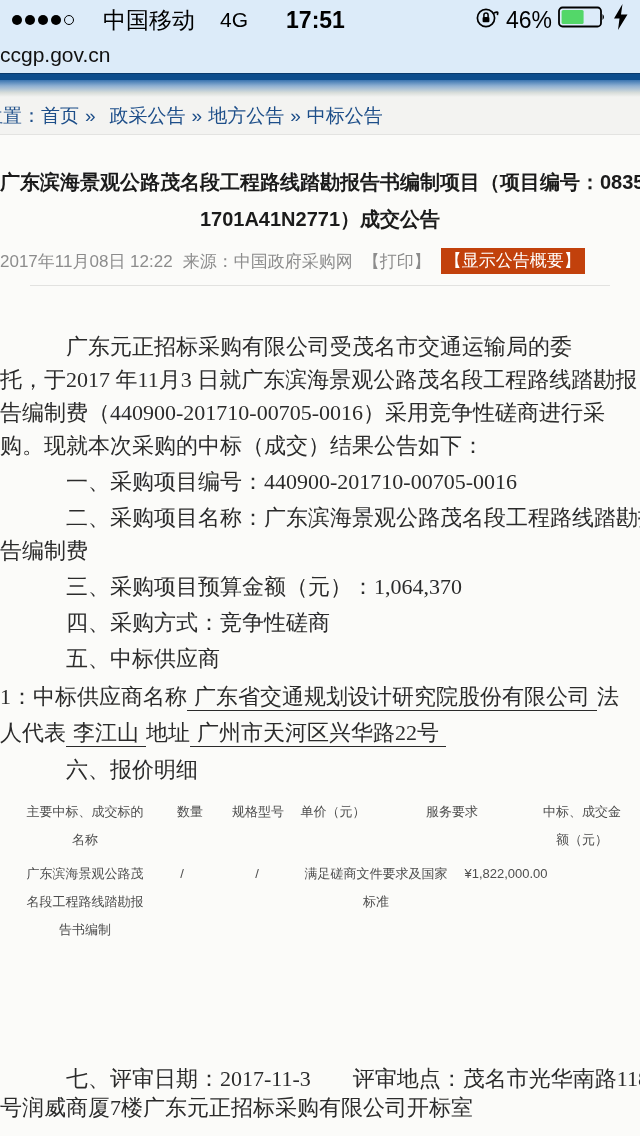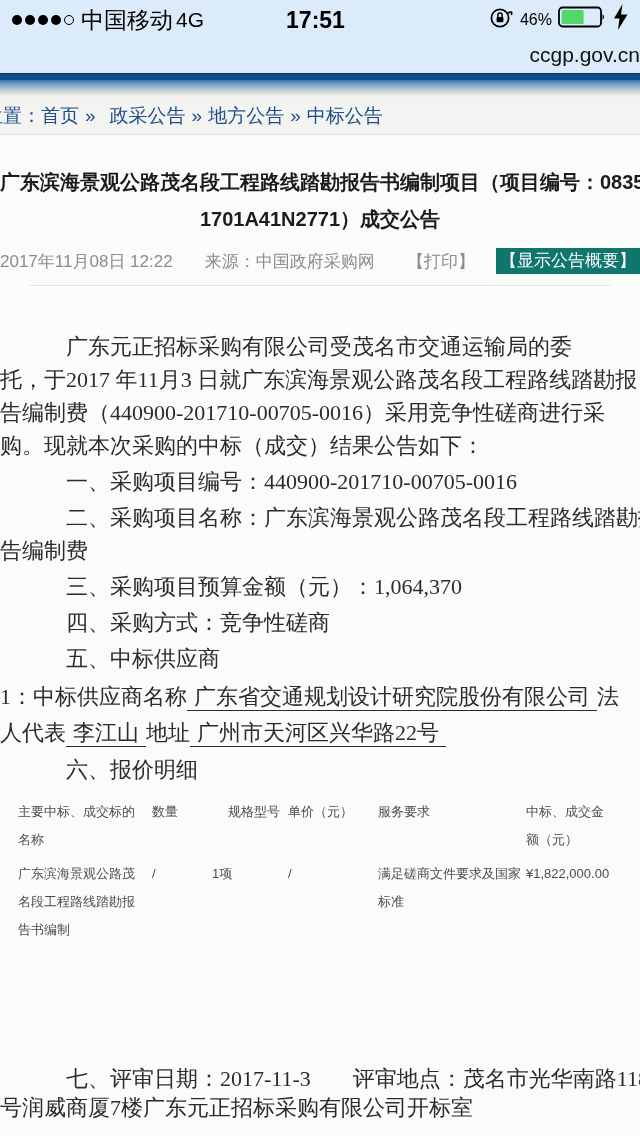--- a/index.html
+++ b/index.html
@@ -5,55 +5,55 @@
   html,body{margin:0;padding:0;}
   body{
     width:640px;height:1136px;overflow:hidden;position:relative;
     background:#fbfbf9;
     font-family:"Liberation Sans", sans-serif;
     -webkit-font-smoothing:antialiased;
   }
   
   .topbar{background:#dcebf9;}
   .status-bar{height:40px;display:flex;align-items:center;position:relative;padding:0 12px;font-size:23px;color:#000;}
-  .sb-left{display:flex;align-items:center;gap:3px;}
+  .sb-left{display:flex;align-items:center;gap:25px;}
   .dots{display:flex;align-items:center;gap:3px;margin-right:4px;}
   .dot{width:10px;height:10px;border-radius:50%;background:#000;display:inline-block;}
   .dot.open{background:transparent;border:1.5px solid #000;width:8px;height:8px;}
   .sb-net{font-size:21px;}
   .sb-time{position:absolute;left:0;right:9px;text-align:center;font-weight:bold;font-size:23px;}
   .sb-right{margin-left:auto;display:flex;align-items:center;gap:6px;z-index:2;}
-  .sb-pct{font-size:16px;text-align:center;}
-  .url-bar{height:33px;text-align:right;font-size:21px;color:#111;padding-top:0px;line-height:30px;}
+  .sb-pct{font-size:23px;text-align:center;}
+  .url-bar{height:33px;text-align:left;font-size:21px;color:#111;padding-top:0px;line-height:30px;}
   .navy-line{height:6px;background:#0d4d8d;border-top:1px solid #0a3a6d;}
   .fade{height:17px;background:linear-gradient(to bottom,#3a74b0 0%,#8fb0d2 35%,#d8ddda 75%,#f3f3f1 100%);}
   
   .breadcrumb{background:#f3f3f1;height:37px;border-bottom:1px solid #e3e3e1;overflow:hidden;white-space:nowrap;font-size:19px;color:#1d4e89;line-height:37px;}
   .breadcrumb .inner{margin-left:-54px;display:inline-block;}
   .breadcrumb a{color:#1d4e89;text-decoration:none;}
   .crumb-sep{margin:0 6px;color:#1d4e89;}
   
   .article-title{margin-top:29px;text-align:center;font-weight:bold;font-size:20px;line-height:37px;color:#1b1b1b;white-space:nowrap;}
-  .meta{margin-top:10px;display:flex;justify-content:space-between;align-items:center;font-size:17px;color:#8c8c8c;white-space:nowrap;}
+  .meta{margin-top:10px;display:flex;justify-content:flex-start;align-items:center;font-size:17px;color:#8c8c8c;white-space:nowrap;}
   .meta .gap{display:inline-block;width:10px;}
-  .summary-btn{background:#0f766e;color:#fff;margin-left:10px;padding:3px 4px;font-size:17px;line-height:20px;}
+  .summary-btn{background:#c2410c;color:#fff;margin-left:10px;padding:3px 4px;font-size:17px;line-height:20px;}
   .divider{border-top:1px solid #e2e2e0;margin:11px 30px 0 30px;}
   
   .doc{font-family:"Liberation Serif","DejaVu Serif",serif;color:#2b2b2b;font-size:22px;}
   .p1{margin-top:44px;line-height:33px;}
   .ln{white-space:nowrap;padding-left:0;}
   .ind{padding-left:66px;}
   .item{margin-top:3px;line-height:33px;}
   .supplier{margin-top:4px;line-height:36px;}
   .u{border-bottom:1px solid #2b2b2b;padding:0 7px 1px 7px;}
   .sec6{margin-top:2px;line-height:33px;}
   
   .qtable{margin-top:12px;margin-left:18px;width:620px;font-family:"Liberation Sans",sans-serif;font-size:13px;color:#4d4d4d;}
   .trow{display:flex;}
-  .tc{text-align:left;line-height:28px;}
+  .tc{text-align:center;line-height:28px;}
   .c1{width:134px;} .c2{width:60px;} .c3{width:76px;} .c4{width:90px;} .c5{width:148px;} .c6{width:112px;}
   .tbody{margin-top:6px;}
   
   .sec7{margin-top:120px;line-height:29px;}
   .seg-gap{display:inline-block;width:42px;}
 </style>
 </head>
 <body>
 
 <div class="topbar">
@@ -165,21 +165,20 @@
           <div>额（元）</div>
       </div>
     </div>
     <div class="trow tbody">
       <div class="tc c1">
         <div>广东滨海景观公路茂</div>
           <div>名段工程路线踏勘报</div>
           <div>告书编制</div>
       </div>
       <div class="tc c2">/</div>
-      <div class="tc c3">1项</div>
       <div class="tc c4">/</div>
       <div class="tc c5">
         <div>满足磋商文件要求及国家</div>
           <div>标准</div>
       </div>
       <div class="tc c6">¥1,822,000.00</div>
     </div>
   </div>
 
   <div class="sec7">

